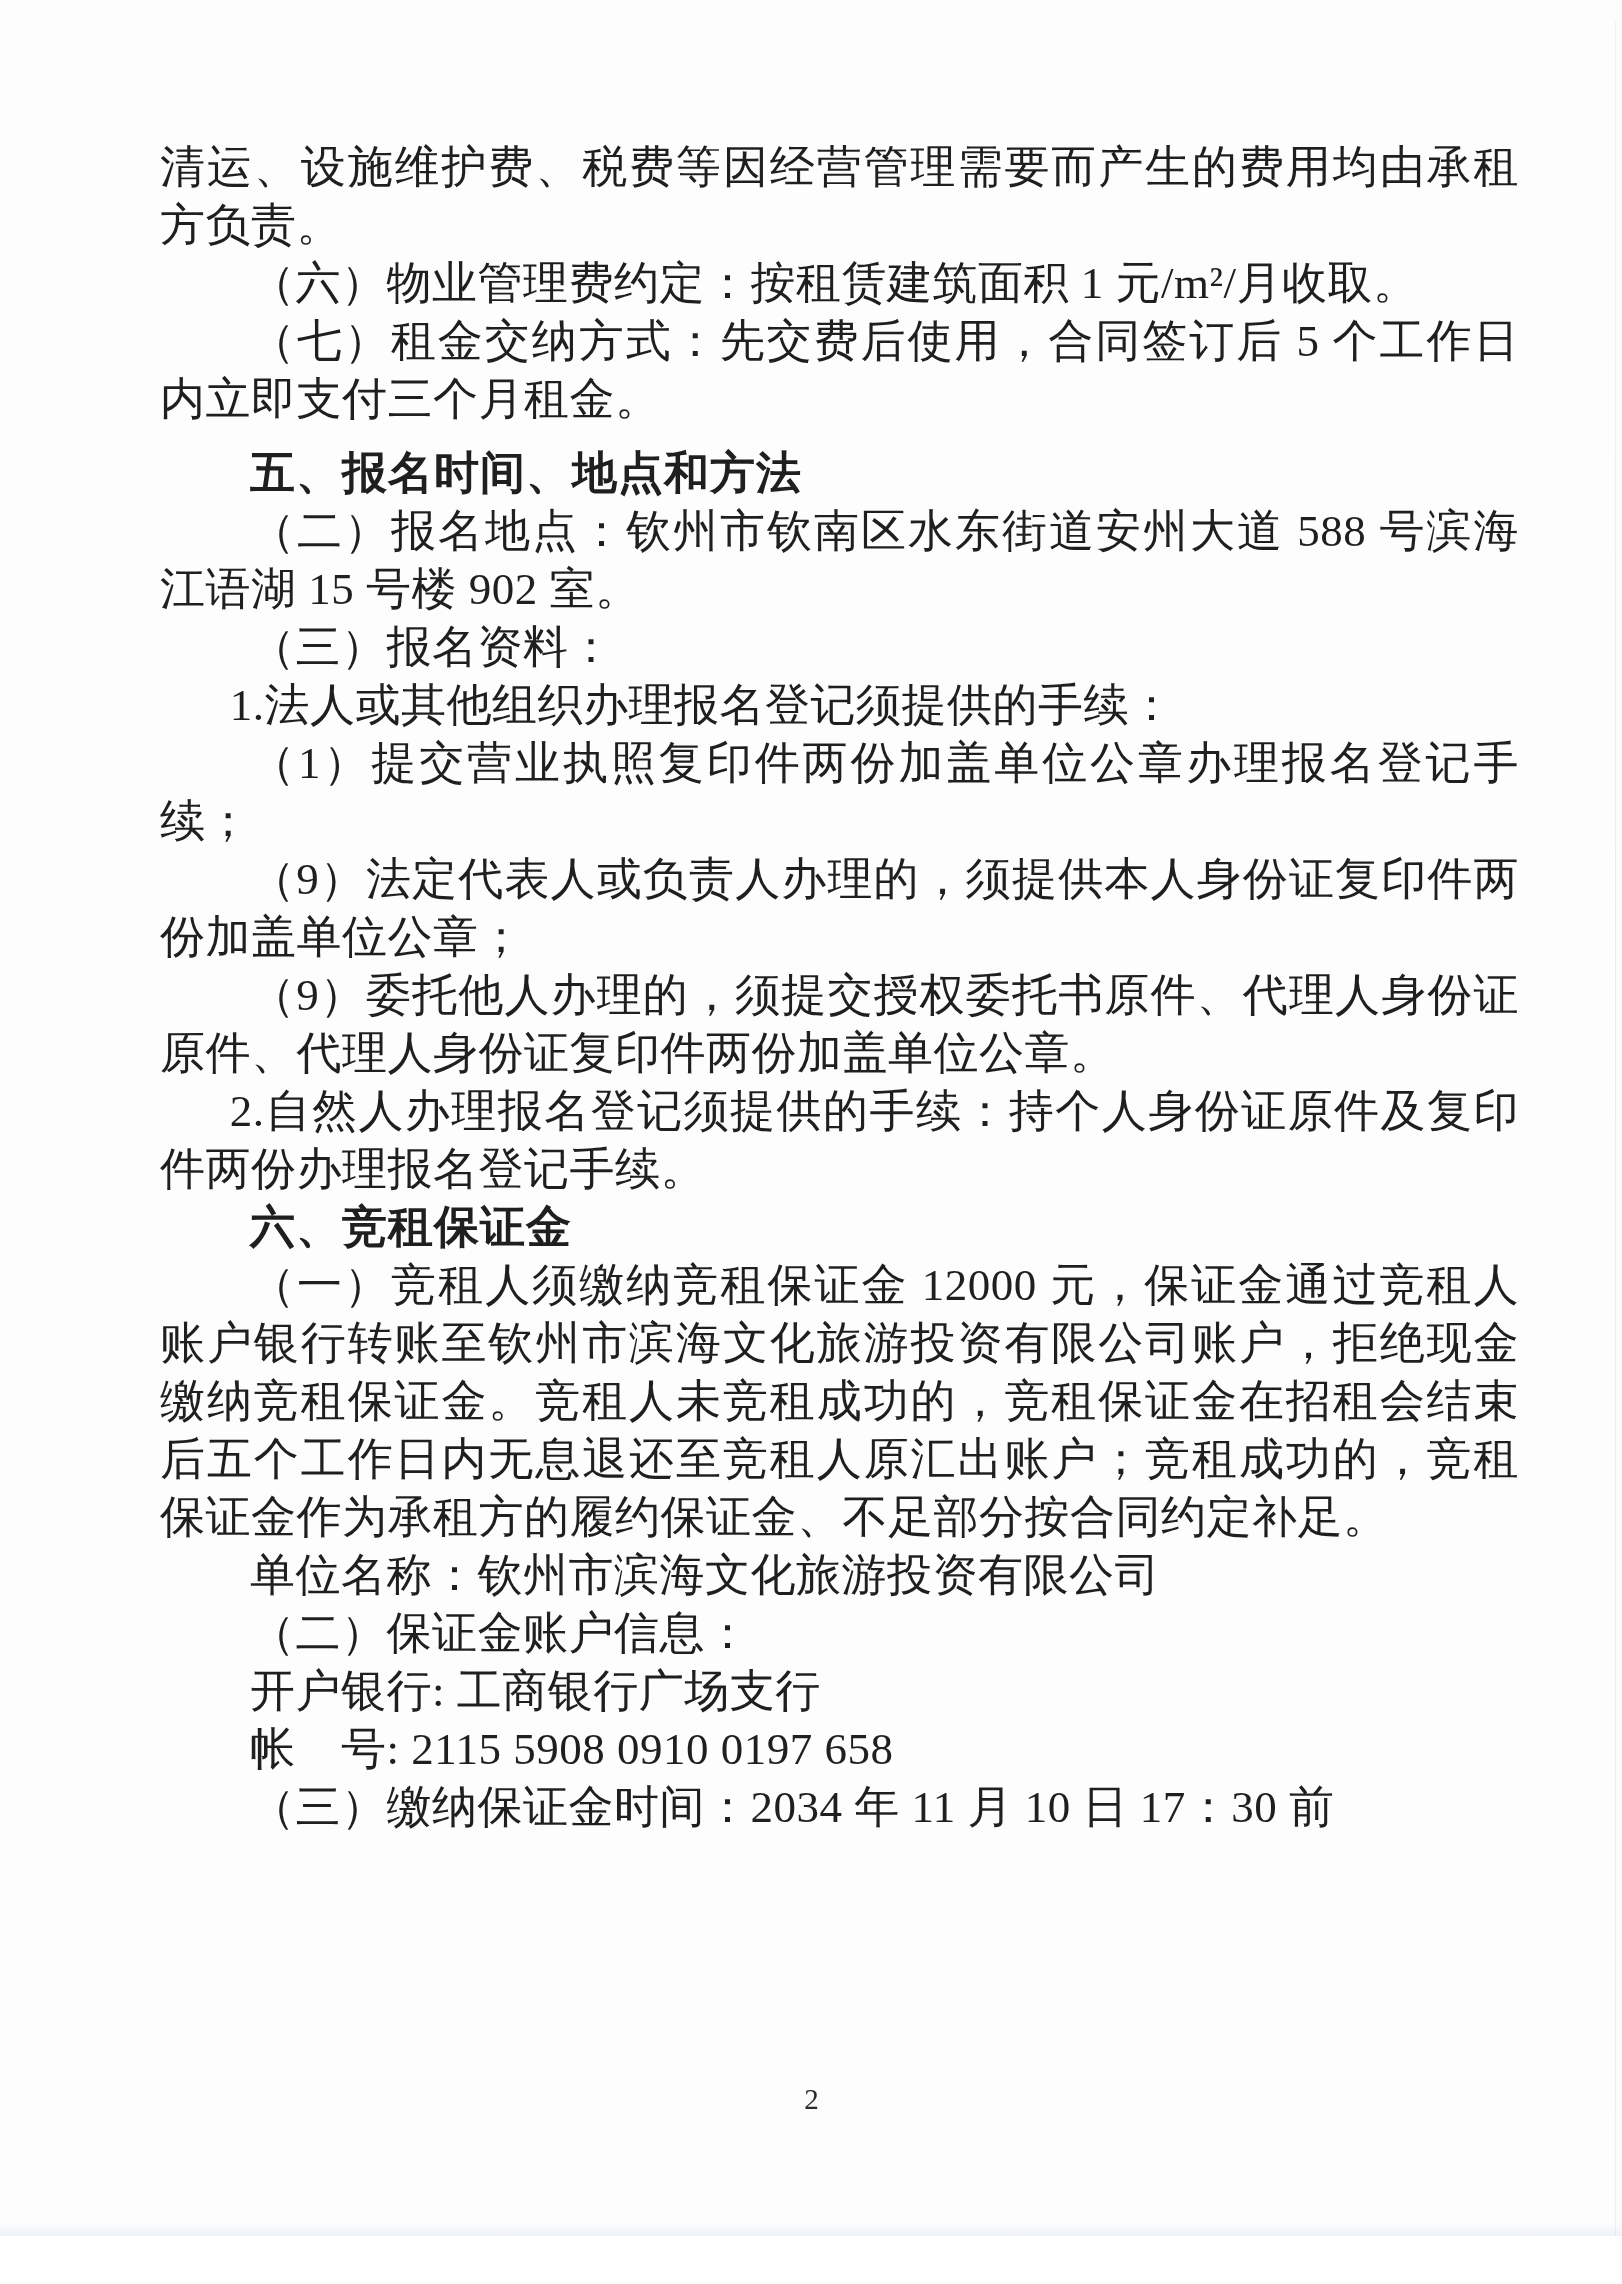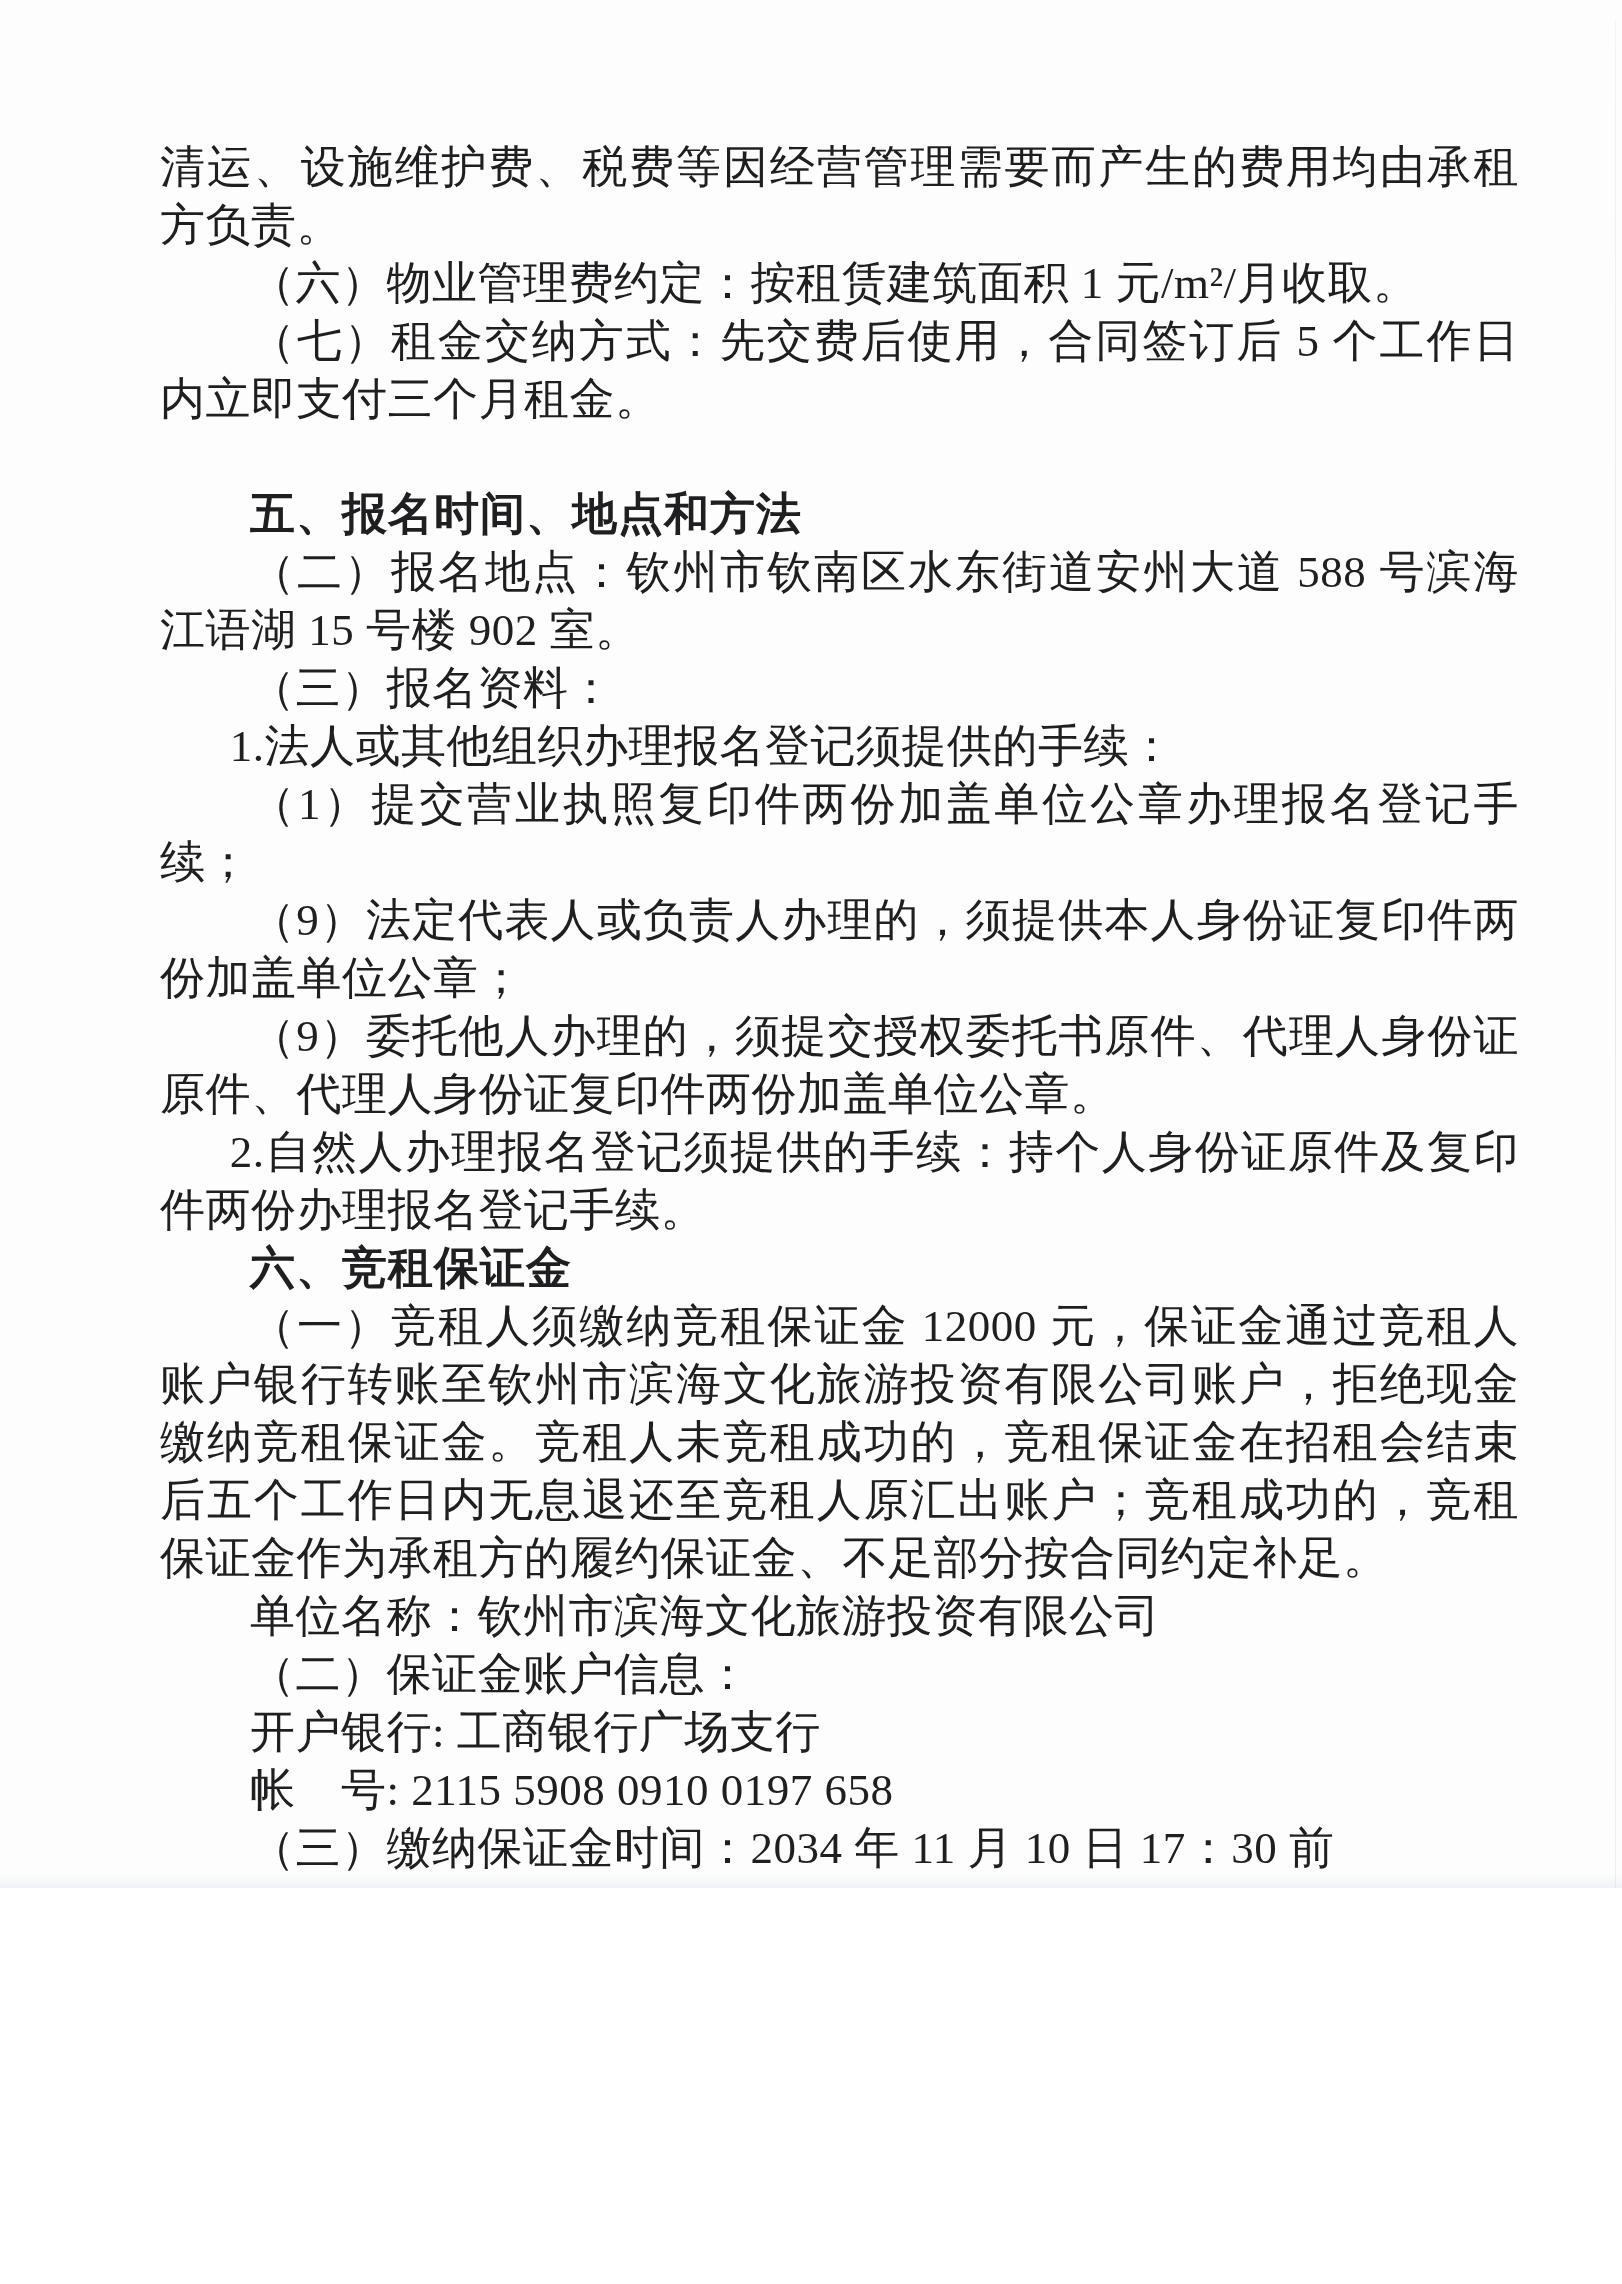--- a/index.html
+++ b/index.html
@@ -1,19 +1,19 @@
 <!DOCTYPE html>
 <html style="font-size:8.2px"><head>
 <meta charset="utf-8">
 <style>
   html, body { margin: 0; padding: 0; background: #ffffff; }
   .page {
     position: relative;
     width: 1623px;
-    height: 1888px;
+    height: 2236px;
     background: #fdfdfd;
     overflow: hidden;
     font-family: "Liberation Serif", "DejaVu Serif", serif;
     color: #1f1f21;
   }
   .content {
     position: absolute;
     left: 160px;
     top: 138px;
     width: 1359px;
@@ -22,21 +22,21 @@
     font-size: 45px;
     line-height: 58px;
     text-align: justify;
     margin: 0;
     letter-spacing: 0.5px;
   }
   .indent   { text-indent: 2em; }
   .indent-num { text-indent: 1.55em; }
   .noindent { text-indent: 0; }
   .heading  { font-weight: bold; letter-spacing: 1px; }
-  .gap-lg   { margin-top: 57px; }
+  .gap-lg   { margin-top: 16px; }
   .gap-sm   { }
   .page-num {
     position: absolute;
     top: 2083px;
     left: 0;
     width: 100%;
     text-align: center;
     font-size: 29px;
     color: #2a2a2c;
   }

